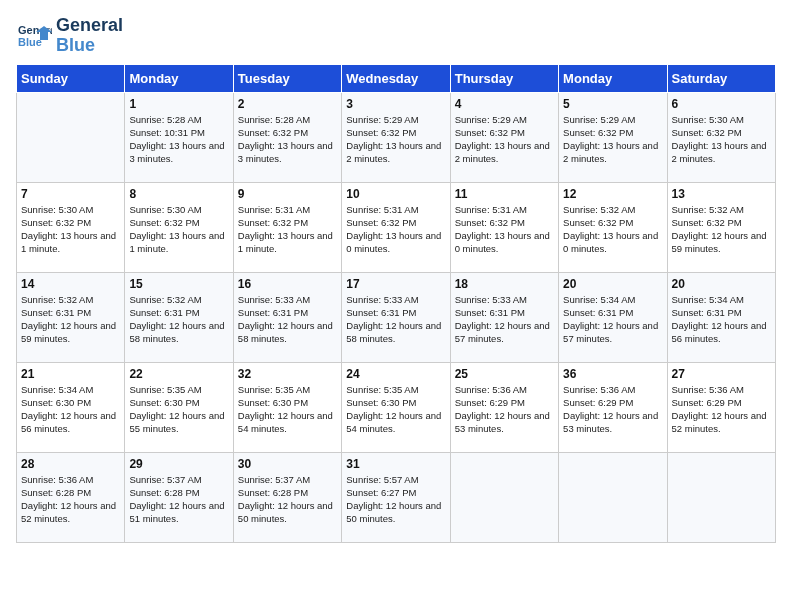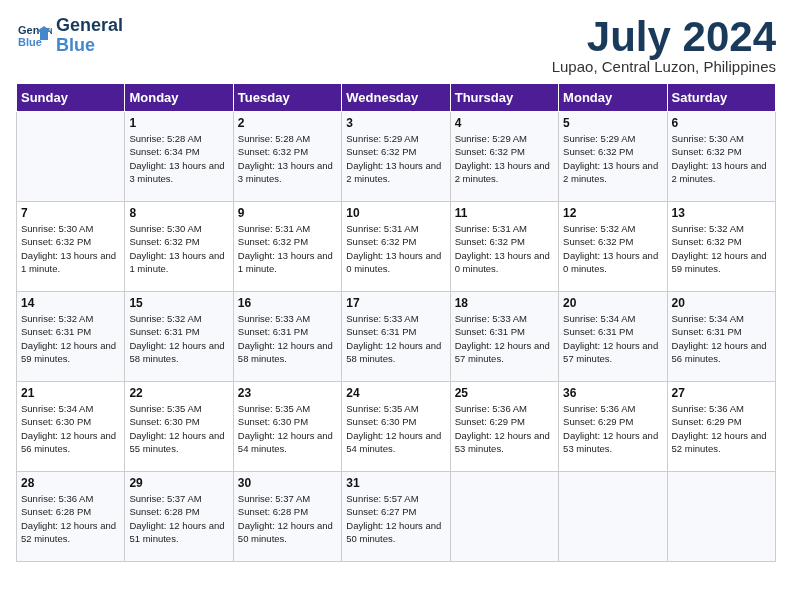--- a/index.html
+++ b/index.html
@@ -42,21 +42,21 @@
     }
     .location {
       font-size: 15px;
       color: #333;
     }
     table {
       width: 100%;
       border-collapse: collapse;
     }
     thead tr {
-      background: #4c1d95;
+      background: #1d4ed8;
       color: #fff;
       margin-left: 40px;
     }
     thead th {
       padding: 6px 4px;
       font-size: 13px;
       font-weight: bold;
       text-align: left;
       border: 1px solid #fff;
     }
@@ -100,45 +100,41 @@
       <rect x="0" y="0" width="36" height="36" fill="none"></rect>
       <text x="2" y="16" font-size="11" font-weight="bold" fill="#1a3a5c" font-family="Arial">General</text>
       <text x="2" y="28" font-size="11" font-weight="bold" fill="#4488cc" font-family="Arial">Blue</text>
       <polygon points="28,8 36,14 32,14 32,22 24,22 24,14 20,14" fill="#4488cc"></polygon>
     </svg>
     <div>
       <div class="logo-text">General</div>
       <div class="logo-text" style="color:#4488cc;">Blue</div>
     </div>
   </div>
-  <div class="title-block">
-    <div class="month-title">July 2024</div>
-    <div class="location">Lupao, Central Luzon, Philippines</div>
-  </div>
 </div>
 
 <table>
   <thead>
     <tr>
     <th>Sunday</th>
         <th>Monday</th>
         <th>Tuesday</th>
         <th>Wednesday</th>
         <th>Thursday</th>
         <th>Monday</th>
         <th>Saturday</th>
       </tr>
   </thead>
   <tbody id="calendar-body">
   <tr>
         <td></td>
         <td>
           <span class="day-number">1</span>
           <div class="day-info">Sunrise: 5:28 AM
-Sunset: 6:34 PM
+Sunset: 10:31 PM
 Daylight: 13 hours
 and 3 minutes.</div>
         </td>
         <td>
           <span class="day-number">2</span>
           <div class="day-info">Sunrise: 5:28 AM
 Sunset: 6:32 PM
 Daylight: 13 hours
 and 3 minutes.</div>
         </td>
@@ -282,21 +278,21 @@
 and 56 minutes.</div>
         </td>
         <td>
           <span class="day-number">22</span>
           <div class="day-info">Sunrise: 5:35 AM
 Sunset: 6:30 PM
 Daylight: 12 hours
 and 55 minutes.</div>
         </td>
         <td>
-          <span class="day-number">23</span>
+          <span class="day-number">32</span>
           <div class="day-info">Sunrise: 5:35 AM
 Sunset: 6:30 PM
 Daylight: 12 hours
 and 54 minutes.</div>
         </td>
         <td>
           <span class="day-number">24</span>
           <div class="day-info">Sunrise: 5:35 AM
 Sunset: 6:30 PM
 Daylight: 12 hours

